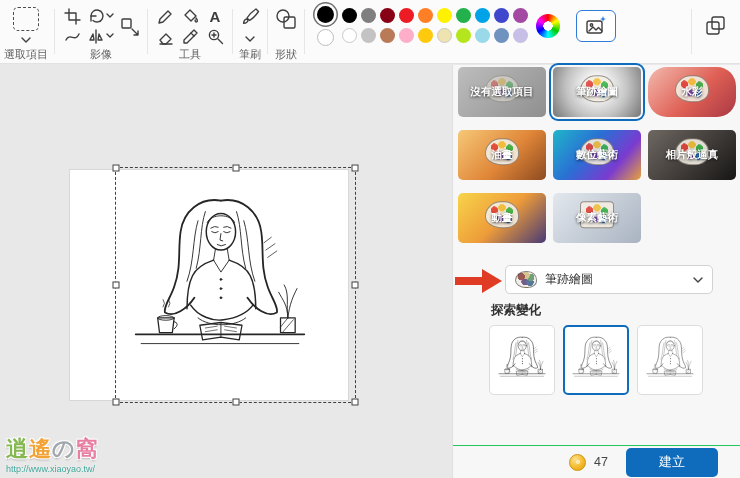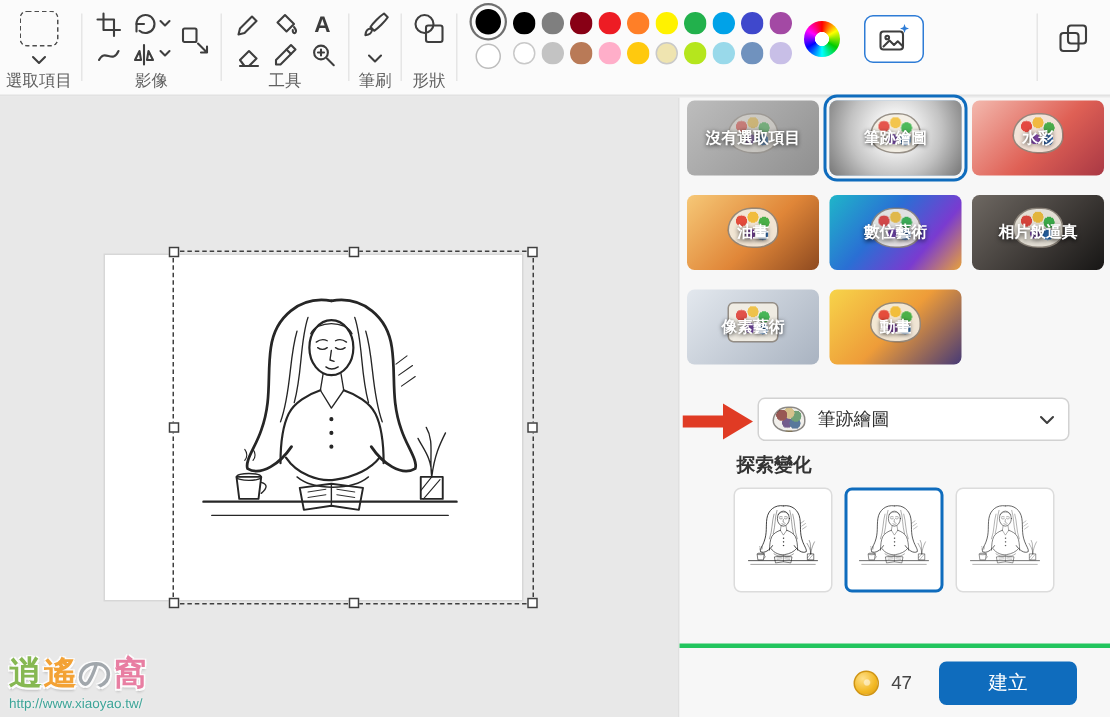--- a/index.html
+++ b/index.html
@@ -70,21 +70,21 @@
   .style-card { position:relative; border-radius:5px; overflow:hidden; cursor:pointer; }
   .style-card.selected { box-shadow:0 0 0 2px #f7f7f7, 0 0 0 4px #0f6cbd; }
   .style-card .lbl { position:absolute; left:0; right:0; top:50%; transform:translateY(-50%);
                      text-align:center; color:#fff; font-size:10.5px; font-weight:bold;
                      text-shadow:0 1px 3px rgba(0,0,0,.75); }
   .style-card .palette-icon { position:absolute; left:50%; top:50%; transform:translate(-50%,-62%); opacity:.9; }
   .card-none     { background:linear-gradient(135deg,#bdbdbd,#8f8f8f); }
   .card-none .palette-icon { opacity:.45; }
   .card-charcoal { background:radial-gradient(circle at 50% 35%, #e0e0e0 0 14%, #a3a3a3 45%, #515151 90%); }
   .card-ink      { background:radial-gradient(circle at 50% 40%, #f4f4f4 0 22%, #c2c2c2 58%, #757575 100%); }
-  .card-water    { background:linear-gradient(135deg,#f3b9ae,#df6055 55%,#a93844); }
+  .card-water    { background:linear-gradient(135deg,#f3b9ae,#df6055 55%,#a93844);border-radius:19px; }
   .card-oil      { background:linear-gradient(135deg,#f6c877,#e08638 55%,#8e4a20); }
   .card-digital  { background:linear-gradient(130deg,#1fb6c9,#2a6fd4 40%,#7a3bd0 72%,#e8a23a); }
   .card-photo    { background:linear-gradient(135deg,#6e6862,#3b3734 60%,#171615); }
   .card-anime    { background:linear-gradient(135deg,#f7d44a,#ee9c39 50%,#473a76); }
   .card-pixel    { background:linear-gradient(135deg,#e3e8ee,#a9b3c1); }
   .card-pixel .palette-icon { border-radius:4px; }
 
   .palette-icon { width:34px; height:27px; display:inline-block;
     background:
       radial-gradient(circle at 26% 32%, #e4443b 0 3.6px, rgba(0,0,0,0) 3.8px),
@@ -107,22 +107,22 @@
   .variations-title { position:absolute; left:38px; top:237px; font-size:12.5px;
                       font-weight:bold; color:#333; }
   .thumbs { position:absolute; left:36px; top:260px; display:flex; gap:8px; }
   .thumb { width:66px; height:70px; background:#fff; border:1px solid #dcdcdc; border-radius:5px;
            display:flex; align-items:center; justify-content:center; overflow:hidden; cursor:pointer; }
   .thumb.selected { border:2px solid #0f6cbd; box-shadow:0 0 0 2px #fff inset; }
   .thumb svg { display:block; }
   .thumb.v-dark svg { filter:contrast(1.5) brightness(.85); }
   .thumb.v-light svg { filter:brightness(1.15) contrast(.9); }
 
-  .panel-footer { position:absolute; left:0; right:0; bottom:0; height:49px;
-                  border-top:3px solid #22c55e; display:flex; align-items:center;
+  .panel-footer { position:absolute; left:0; right:0; bottom:0; height:33px;
+                  border-top:1px solid #22c55e; display:flex; align-items:center;
                   justify-content:flex-end; gap:8px; padding:0 22px; background:#f7f7f7; }
   .coin { width:17px; height:17px; border-radius:50%;
           background:radial-gradient(circle at 35% 30%, #ffe08a, #f2b824 60%, #d99a16);
           border:1px solid #cf9414; position:relative; }
   .coin::after { content:""; position:absolute; left:5px; top:4px; width:6px; height:6px;
                  background:radial-gradient(circle,#fff8 0 40%, transparent 60%); border-radius:50%; }
   .credits { font-size:12.5px; color:#454545; margin-right:10px; }
   .create-btn { width:92px; height:29px; background:#0f6cbd; color:#fff; border:none;
                 border-radius:5px; font-size:13px; font-family:inherit; cursor:pointer; }
 
@@ -403,27 +403,27 @@
         <span class="lbl">油畫</span>
       </div>
       <div class="style-card card-digital">
         <span class="palette-icon"></span>
         <span class="lbl">數位藝術</span>
       </div>
       <div class="style-card card-photo">
         <span class="palette-icon"></span>
         <span class="lbl">相片般逼真</span>
       </div>
+      <div class="style-card card-anime">
+        <span class="palette-icon"></span>
+        <span class="lbl">動畫</span>
+      </div>
       <div class="style-card card-pixel">
         <span class="palette-icon"></span>
         <span class="lbl">像素藝術</span>
-      </div>
-      <div class="style-card card-anime">
-        <span class="palette-icon"></span>
-        <span class="lbl">動畫</span>
       </div>
     </div>
 
     <svg class="arrow-anno" width="48" height="28">
       <polygon points="0,10 27,10 27,2 47,14 27,26 27,18 0,18" fill="#e03b24"></polygon>
     </svg>
 
     <div class="dropdown">
       <span class="palette-icon palette-mini"></span>
       <span class="dd-label">筆跡繪圖</span>

